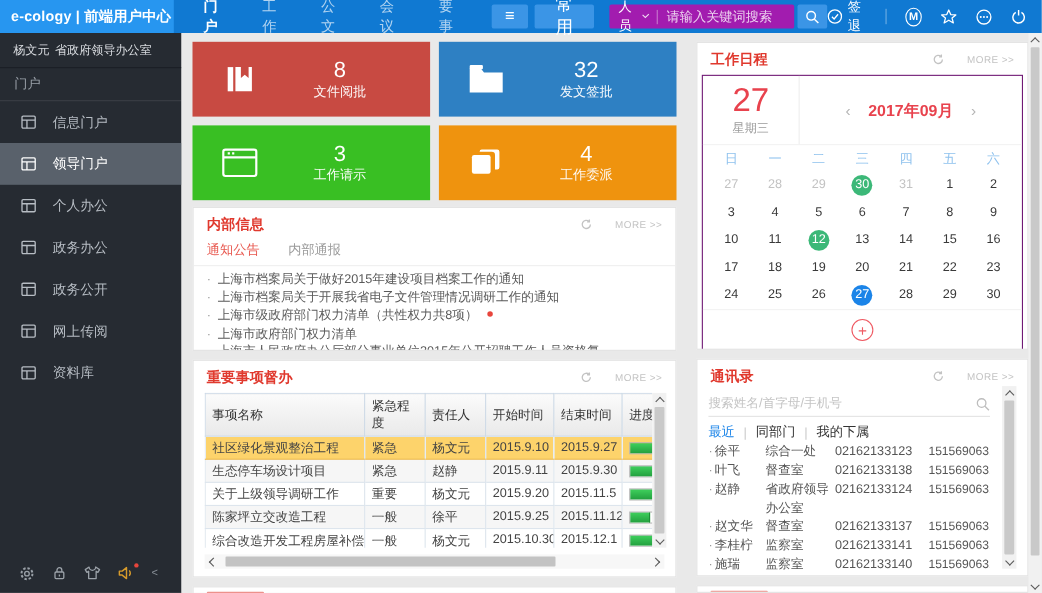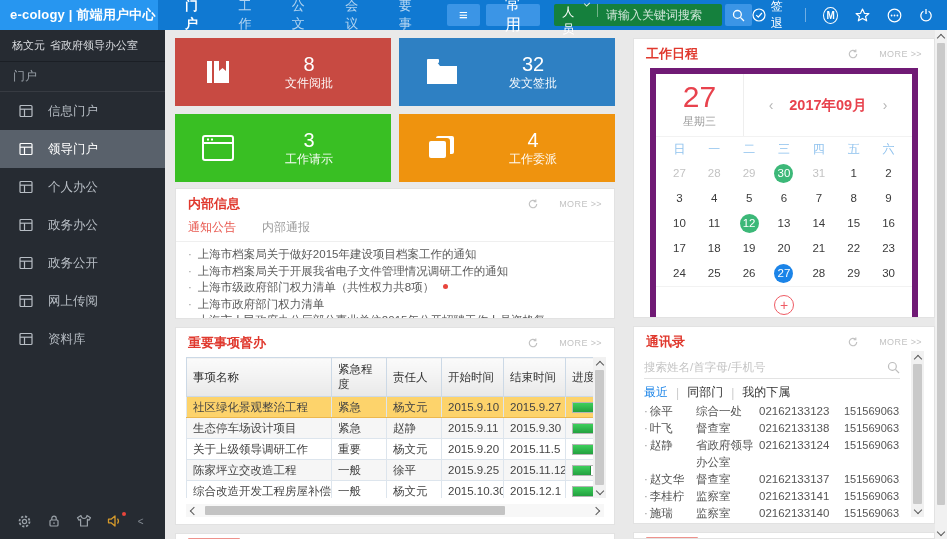--- a/index.html
+++ b/index.html
@@ -8,21 +8,21 @@
   
   .topbar { position:absolute; left:0; top:0; width:947px; height:30px; background:#1079d2; display:flex; align-items:center; color:#fff; z-index:5; }
   .logo { width:165px; height:30px; background:#2796f0; display:flex; align-items:center; padding-left:10px; font-size:13px; font-weight:bold; letter-spacing:.2px; }
   .nav { display:flex; height:30px; margin-left:12px; }
   .nav-item { display:flex; align-items:center; padding:0 15px; font-size:13px; color:rgba(255,255,255,.68); cursor:pointer; }
   .nav-item.active { color:#fff; font-weight:bold; }
   .sq-btn { height:22px; border:none; background:#3b95e6; color:#fff; border-radius:2px; font-size:16px; display:flex; align-items:center; justify-content:center; cursor:pointer; }
   .menu-btn { width:34px; margin-left:10px; }
   .hamburger::before { content:"≡"; font-size:15px; line-height:1; }
   .common-btn { padding:0 12px; margin-left:6px; }
-  .search-group { height:22px; margin-left:14px; background:#15803d; border-radius:2px; display:flex; padding:0 8px; }
+  .search-group { height:22px; margin-left:14px; background:#a21caf; border-radius:2px; display:flex; align-items:center; padding:0 8px; }
   .chev { display:inline-block; width:5px; height:5px; border-right:1.4px solid rgba(255,255,255,.85); border-bottom:1.4px solid rgba(255,255,255,.85); transform:rotate(45deg); margin:-3px 0 0 5px; }
   .sg-div { width:1px; height:13px; background:rgba(255,255,255,.4); margin:0 8px; }
   .search-input { border:none; background:transparent; color:#fff; font-size:12px; width:108px; outline:none; }
   .search-input::placeholder { color:rgba(255,255,255,.8); }
   .search-btn { width:28px; margin-left:3px; }
   .top-right { margin-left:auto; display:flex; align-items:center; gap:17px; padding-right:14px; }
   .signout { display:flex; align-items:center; gap:5px; font-size:12px; cursor:pointer; }
   .tr-div { width:1px; height:14px; background:rgba(255,255,255,.4); }
   .m-badge { width:17px; height:17px; border:1.4px solid #fff; border-radius:50%; display:flex; align-items:center; justify-content:center; font-size:10px; font-weight:bold; cursor:pointer; }
   .ic { display:inline-flex; cursor:pointer; }
@@ -91,21 +91,21 @@
   .ar-up::before { transform:rotate(135deg); margin-top:3px; }
   .ar-dn::before { transform:rotate(-45deg); margin-bottom:3px; }
   .ar-lf::before { transform:rotate(45deg); margin-left:3px; }
   .ar-rt::before { transform:rotate(225deg); margin-right:3px; }
   .tbl-vscroll { height:141px; }
   .hscroll { margin:6px 10px 0; height:13px; background:#f7f7f7; display:flex; align-items:center; }
   .hscroll .thumb { height:9px; background:#c3c3c3; width:300px; margin-left:6px; border-radius:1px; }
 
   
   .panel-schedule { margin-top:0; height:280px; }
-  .cal-box { margin:2px 16px 0; border:6px solid #701a75; }
+  .cal-box { margin:2px 4px 0; border:1px solid #701a75; }
   .cal-top { display:flex; height:62px; }
   .cal-date { width:88px; border-right:1px solid #eee; display:flex; flex-direction:column; align-items:center; justify-content:center; }
   .cal-day-big { color:#e8424d; font-size:30px; line-height:30px; }
   .cal-weekday { color:#9b9b9b; font-size:11px; margin-top:2px; }
   .cal-nav { flex:1; display:flex; align-items:center; justify-content:center; gap:16px; }
   .cal-month { color:#e8424d; font-size:14.5px; font-weight:bold; }
   .cal-arrow { color:#b5b5b5; font-size:14px; cursor:pointer; }
   .cal-arrow.prev::before{content:"‹";} .cal-arrow.next::before{content:"›";}
   .cal-whead, .cal-grid { display:grid; grid-template-columns:repeat(7,1fr); padding:0 6px; }
   .cal-whead { border-top:1px solid #f2f2f2; height:25px; align-items:center; }

